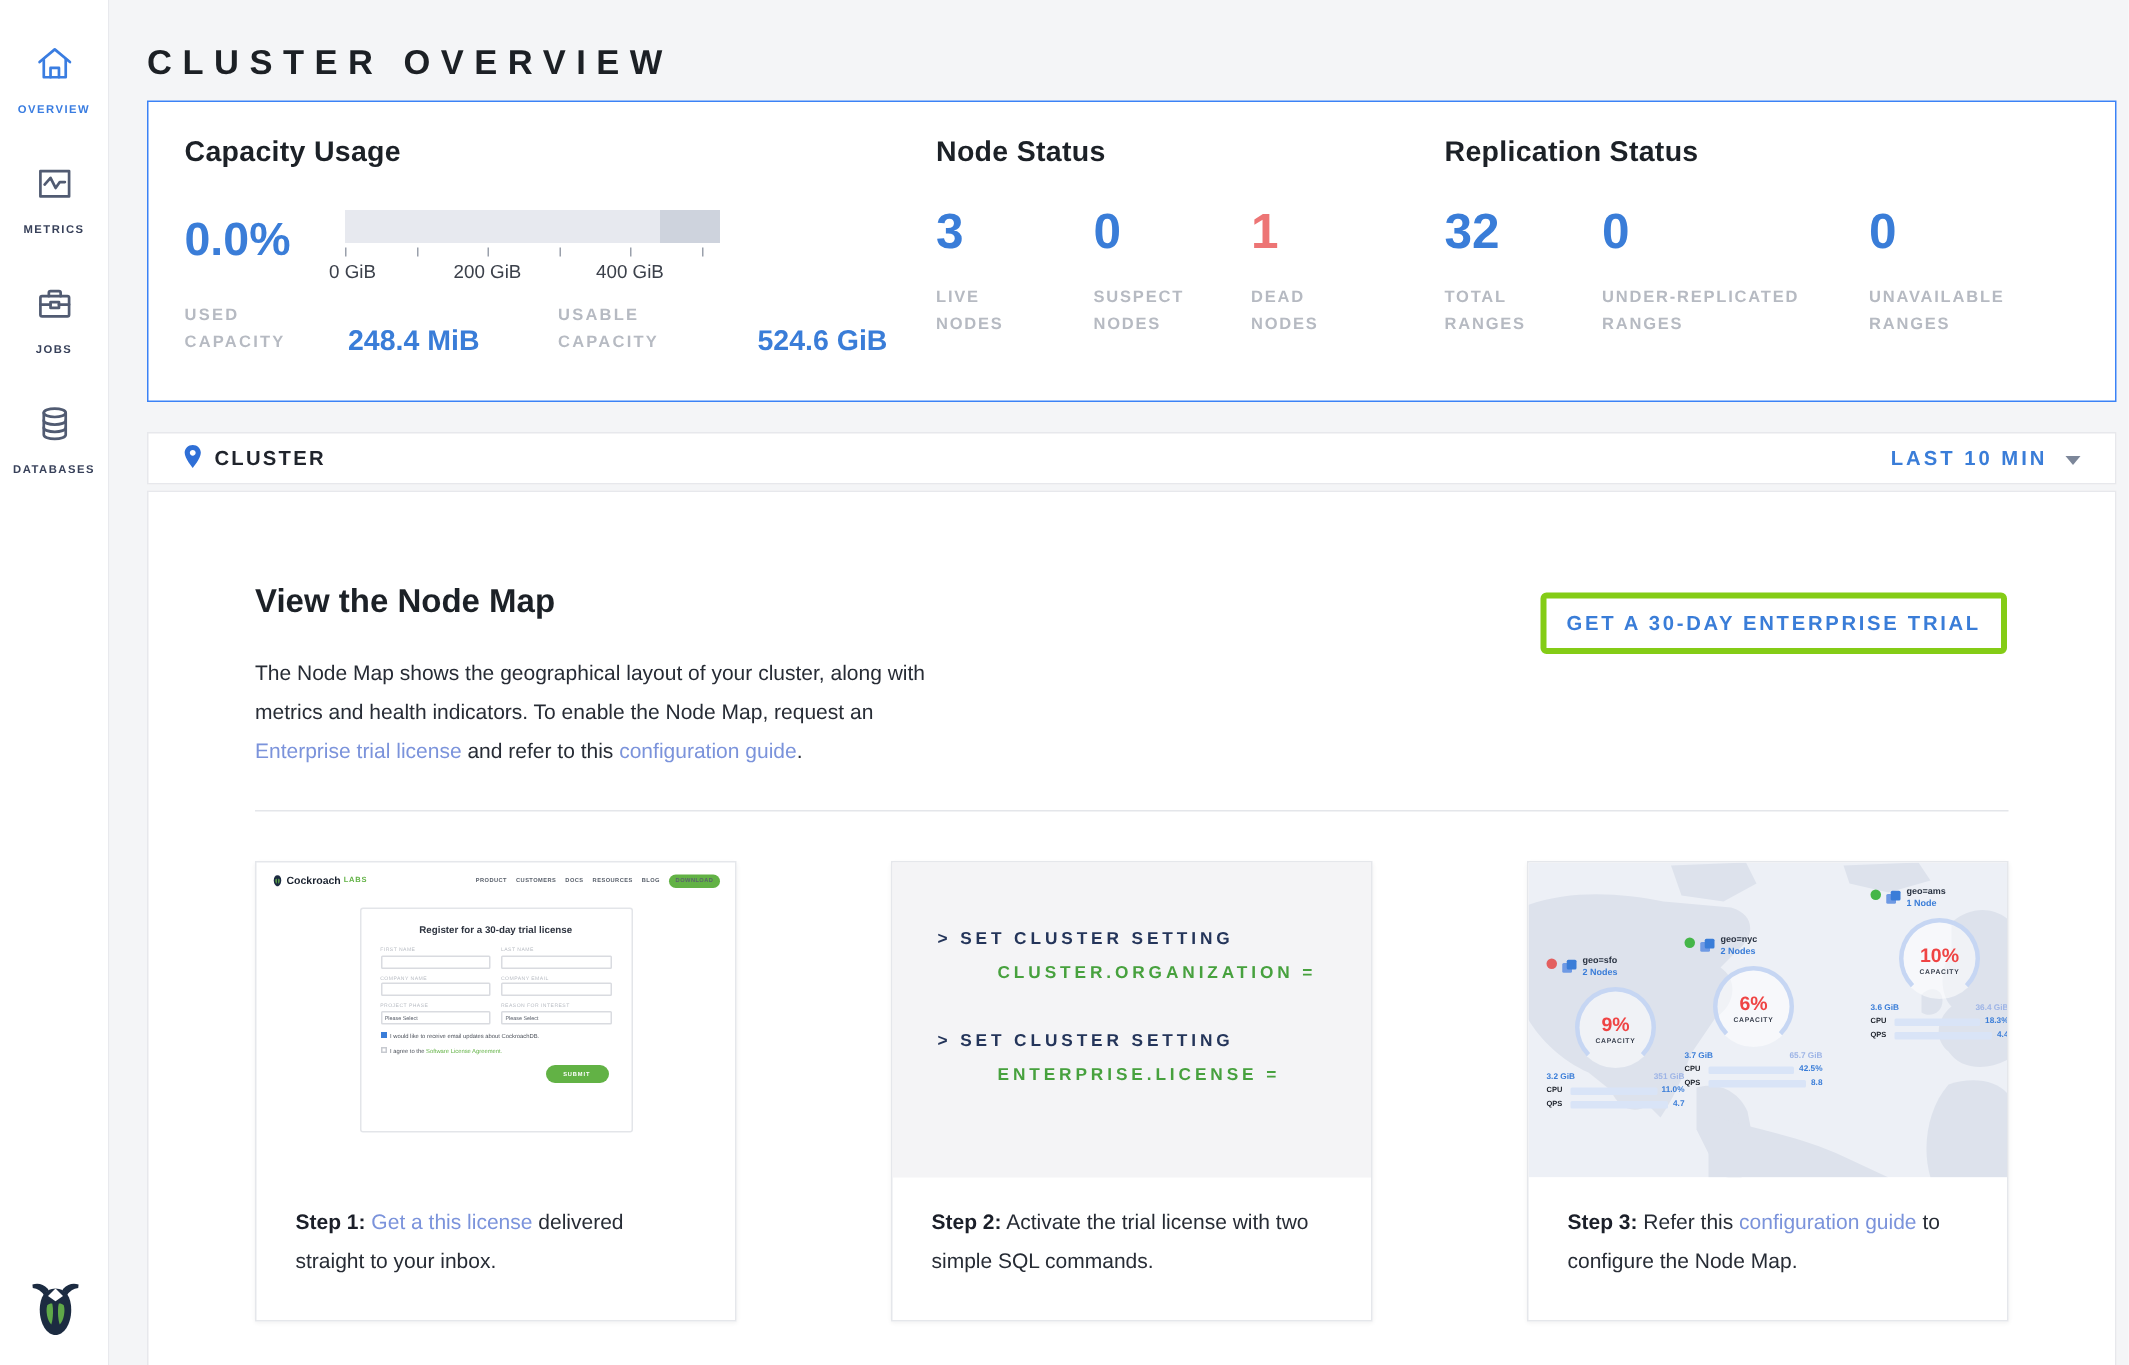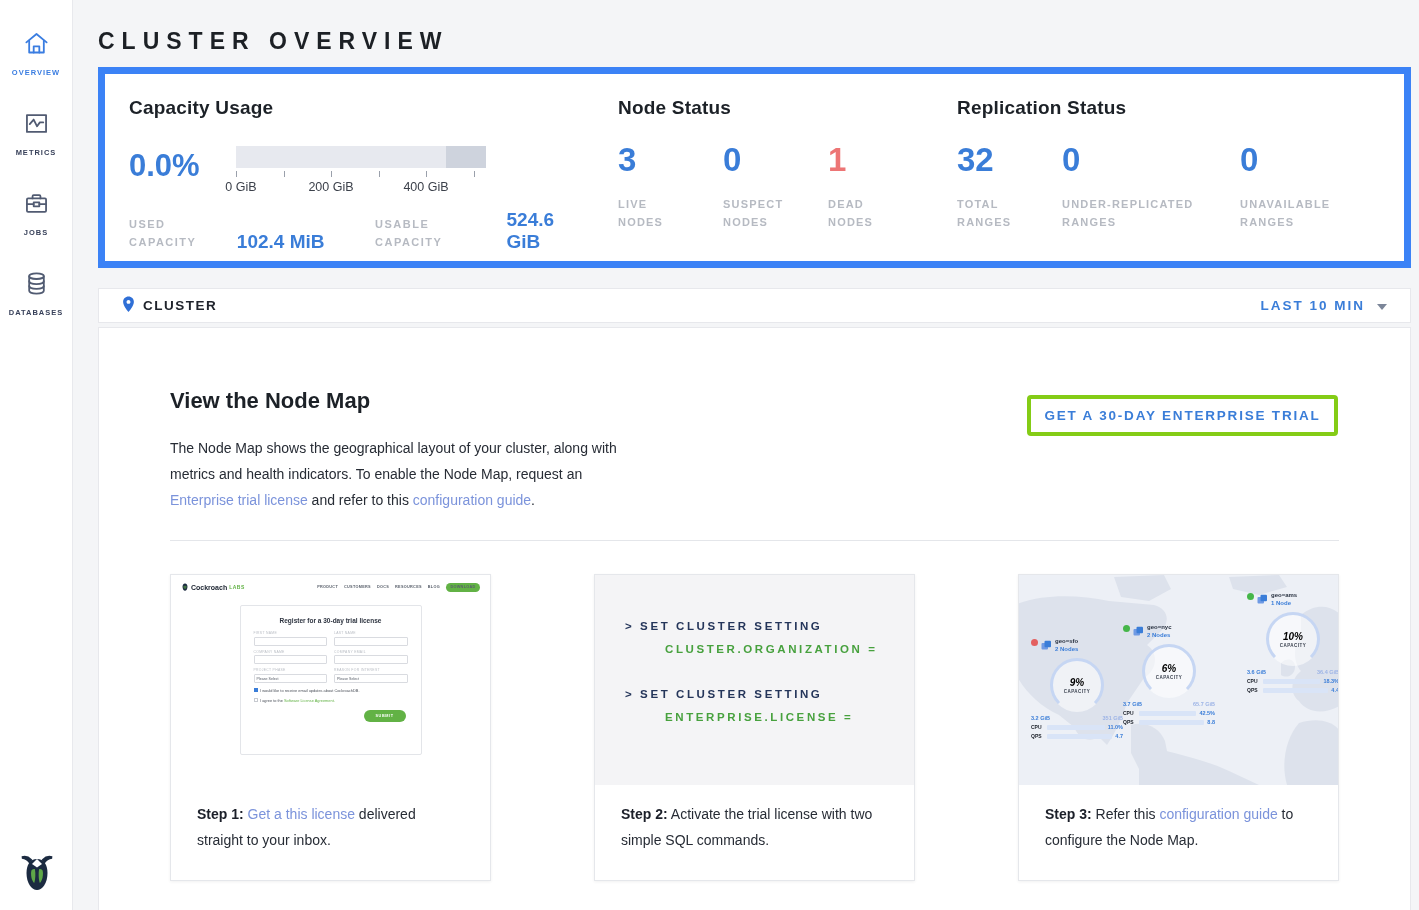--- a/index.html
+++ b/index.html
@@ -16,21 +16,21 @@
     color:#38415a; }
   .side-item.active .lbl { color:#3a7de1; }
   .side-logo { position:absolute; bottom:16px; left:0; width:73px; display:flex; justify-content:center; }
 
   
   .main { margin-left:73px; padding:12px 8px 0 25px; }
   .page-title { padding:16px 0 12px; font-size:23px; font-weight:600; letter-spacing:7px;
     color:#1c2025; }
 
   
-  .stats-card { background:#fff; border:7px solid #3b82f6; height:201px; display:flex;
+  .stats-card { background:#fff; border:1px solid #3b82f6; height:201px; display:flex;
     padding:23px 24px 0; }
   .stats-card h3 { font-size:19px; font-weight:600; color:#1c2127; letter-spacing:.2px; }
   .sec-capacity { width:505px; }
   .cap-gauge-row { display:flex; margin-top:27px; }
   .cap-pct { width:107px; font-size:31px; font-weight:600; color:#3a7dd8; margin-top:2px; }
   .gauge { width:250px; }
   .gauge-bar { height:22px; background:#e7e9ef; position:relative; }
   .gauge-bar .dark-seg { position:absolute; right:0; top:0; height:22px; width:16%; background:#ced3dd; }
   .gauge-ticks { position:relative; height:9px; margin-top:3px; }
   .gauge-ticks i { position:absolute; top:0; width:1px; height:6px; background:#9aa0ab; }
@@ -126,21 +126,21 @@
   .nm-widget { position:absolute; width:92px; }
   .nm-head { display:flex; align-items:flex-start; gap:3px; }
   .dot { width:7px; height:7px; border-radius:50%; margin-top:2px; flex:none; }
   .dot.red { background:#e35f5f; } .dot.green { background:#45b649; }
   .nm-nametag { line-height:8px; }
   .nm-name { font-size:6px; font-weight:700; color:#2a3342; }
   .nm-nodes { font-size:6px; font-weight:700; color:#3a7dd8; }
   .ring { width:54px; height:54px; border:3px solid #c6d6f3; border-bottom-color:transparent;
     border-radius:50%; margin:3px auto 0; display:flex; flex-direction:column;
     align-items:center; justify-content:center; background:rgba(255,255,255,.55); }
-  .ring .pct { font-size:10px; font-weight:700; color:#000000;font-style:italic; }
+  .ring .pct { font-size:13px; font-weight:700; color:#ef4444; }
   .ring .capl { font-size:4.5px; font-weight:700; letter-spacing:.5px; color:#39404e; margin-top:1px; }
   .nm-vals { display:flex; justify-content:space-between; font-size:5.5px; font-weight:700;
     color:#3a7dd8; margin-top:3px; }
   .nm-vals .total { color:#9db4e6; }
   .nm-row { display:flex; align-items:center; gap:3px; margin-top:3px; }
   .nm-row .lab { font-size:5px; font-weight:700; color:#20252e; width:13px; }
   .spark { flex:1; height:5px; background:#d9e4f7; border-radius:1px; }
   .nm-row .v { font-size:5.5px; font-weight:700; color:#3a7dd8; }
 </style>
 </head>
@@ -226,21 +226,21 @@
           </div>
           <div class="gauge-labels">
             <span style="left:2%">0 GiB</span>
             <span style="left:38%">200 GiB</span>
             <span style="left:76%">400 GiB</span>
           </div>
         </div>
       </div>
       <div class="cap-bottom">
         <div class="cap-lbl">USED CAPACITY</div>
-        <div class="cap-val v1">102.4 MiB</div>
+        <div class="cap-val v1">248.4 MiB</div>
         <div class="cap-lbl l2">USABLE CAPACITY</div>
         <div class="cap-val v2">524.6 GiB</div>
       </div>
     </div>
 
     <div class="sec-nodes">
       <h3>Node Status</h3>
       <div class="stat-row">
         <div class="stat">
           <div class="num">3</div>

